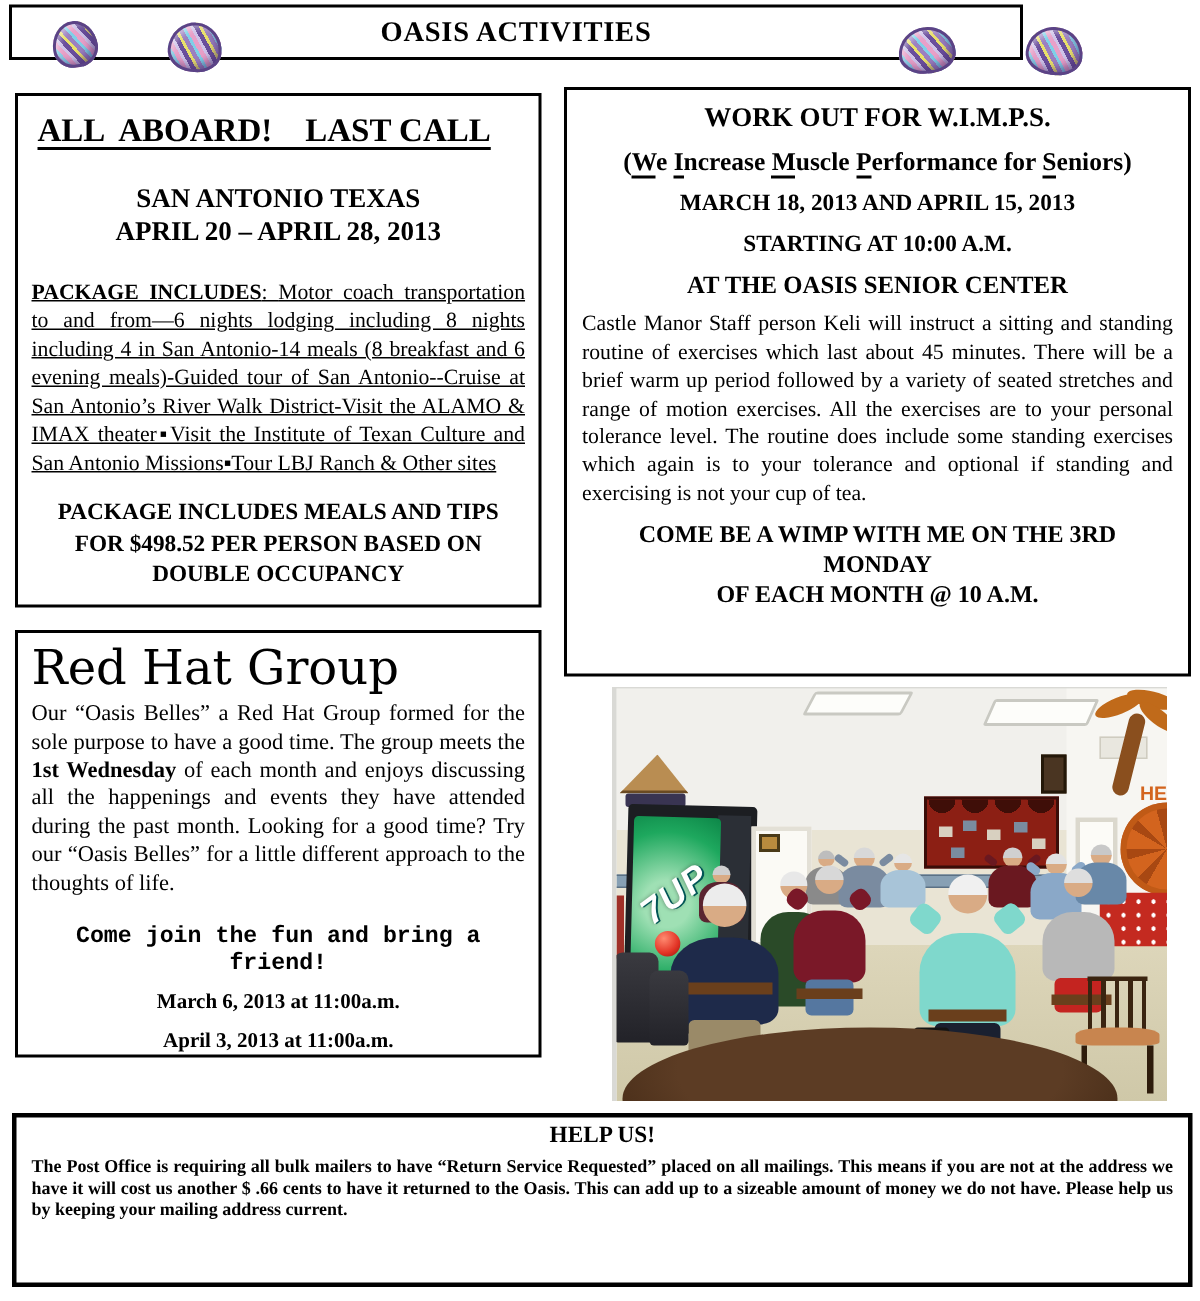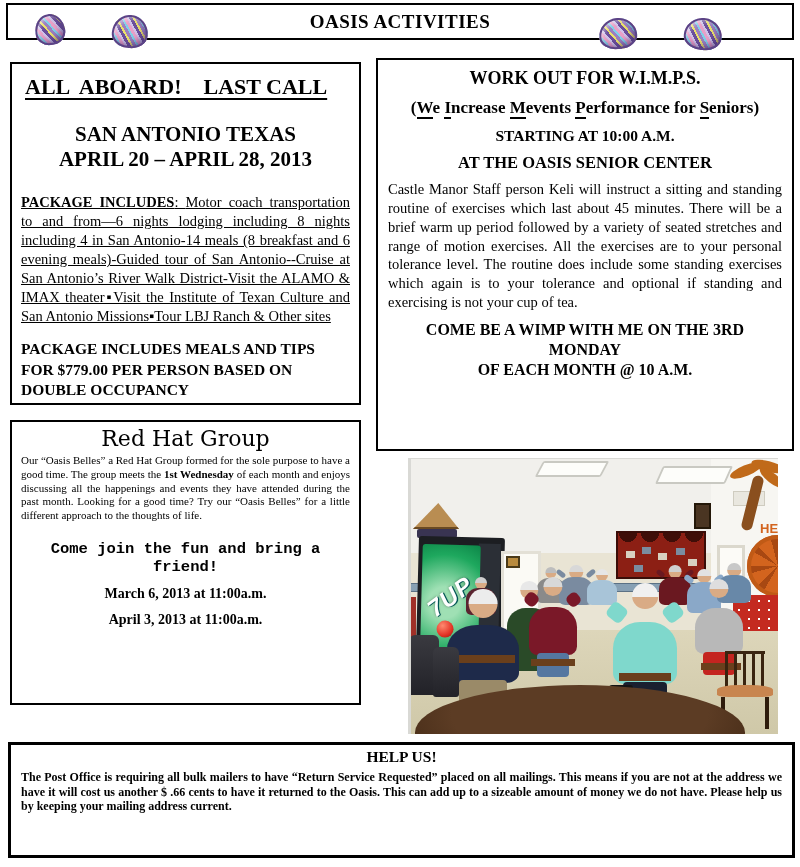--- a/index.html
+++ b/index.html
@@ -1,38 +1,38 @@
 <!DOCTYPE html>
 <html><head>
 <meta charset="utf-8">
 <style>
   html,body{margin:0;padding:0;}
   body{width:800px;height:867px;background:#ffffff;font-family:"Liberation Serif",serif;color:#000;}
   .page{position:relative;width:800px;height:867px;background:#fff;overflow:hidden;}
   .box{position:absolute;border:2px solid #000;background:#fff;box-sizing:border-box;}
   
-  .hdr{left:6px;top:3px;width:788px;height:37px;border-width:2px;}
+  .hdr{left:6px;top:3px;width:676px;height:37px;border-width:2px;}
   .hdr-title{position:absolute;left:0;right:0;top:6px;text-align:center;font-size:19px;font-weight:bold;letter-spacing:.5px;}
   .egg{position:absolute;border-radius:50% 50% 46% 46%/58% 58% 42% 42%;
        background:
         repeating-linear-gradient(55deg,#6a4e9c 0 3px,#e9e06a 3px 5px,#9b7fc0 5px 8px,#7fd0e8 8px 10px,#e8a0c8 10px 13px,#cfc3e8 13px 15px);
        box-shadow:inset 0 0 0 2px #5b4386, inset -4px -4px 6px rgba(60,40,100,.55), inset 3px 3px 4px rgba(255,255,255,.5);}
   .egg.e1{left:27px;top:9px;width:30px;height:31px;transform:rotate(-8deg);}
   .egg.e2{left:104px;top:10px;width:36px;height:33px;transform:rotate(6deg);}
   .egg.e3{left:591px;top:13px;width:38px;height:31px;transform:rotate(-6deg);}
   .egg.e4{left:676px;top:13px;width:38px;height:32px;transform:rotate(7deg);}
   
   .trip{left:10px;top:62px;width:351px;height:343px;padding:8px 9px;}
   .trip-head{font-size:22px;font-weight:bold;text-decoration:underline;text-decoration-thickness:2px;text-underline-offset:4px;white-space:pre;margin:2px 0 0 4px;}
-  .trip-dest{text-align:center;font-weight:bold;font-size:21px;line-height:1.2;margin-top:22px;}
+  .trip-dest{text-align:center;font-weight:bold;font-size:18px;line-height:1.2;margin-top:22px;}
   .trip-para{font-size:14.5px;text-align:justify;line-height:1.31;margin-top:21px;text-decoration:underline;}
-  .trip-price{font-weight:bold;font-size:15.5px;line-height:1.32;margin-top:13px;}
+  .trip-price{text-align:center;font-weight:bold;font-size:15.5px;line-height:1.32;margin-top:13px;}
   .redhat{left:10px;top:420px;width:351px;height:285px;padding:2px 9px;}
-  .rh-title{text-align:center;font-family:"DejaVu Serif",serif;font-weight:normal;font-size:22px;margin-top:2px;}
-  .rh-para{font-size:11px;text-align:justify;line-height:1.25;margin-top:3px;}
+  .rh-title{text-align:left;font-family:"DejaVu Serif",serif;font-weight:normal;font-size:32px;margin-top:2px;}
+  .rh-para{font-size:15px;text-align:justify;line-height:1.25;margin-top:3px;}
   .rh-invite{text-align:center;font-weight:bold;font-size:15.5px;margin-top:17px;font-family:Liberation Mono, monospace;}
   .rh-date{text-align:center;font-weight:bold;font-size:14px;margin-top:10px;}
   
   .workout{left:376px;top:58px;width:418px;height:393px;padding:6px 10px;}
   .wo-title{text-align:center;font-weight:bold;font-size:18px;margin-top:2px;}
   .wo-acr{text-align:center;font-weight:bold;font-size:17px;margin-top:9px;}
   .wo-acr .u{border-bottom:2.5px solid #000;}
   .wo-line{text-align:center;font-weight:bold;font-size:15.5px;margin-top:9px;}
   .wo-loc{text-align:center;font-weight:bold;font-size:16.5px;margin-top:8px;}
   .wo-para{font-size:14.5px;text-align:justify;line-height:1.3;margin-top:7px;}
@@ -110,36 +110,37 @@
 
   <div class="box trip">
     <div class="trip-head">ALL  ABOARD!    LAST CALL</div>
     <div class="trip-dest">
       <div>SAN ANTONIO TEXAS</div>
       <div>APRIL 20 – APRIL 28, 2013</div>
     </div>
     <div class="trip-para"><b>PACKAGE  INCLUDES</b><span>: </span><span>Motor coach transportation to and from—6 nights lodging including 8 nights including 4 in San Antonio-14 meals (8 breakfast and 6 evening meals)-Guided tour of San Antonio--Cruise at San Antonio’s River Walk District-Visit the ALAMO &amp; IMAX theater▪Visit the Institute of Texan Culture and San Antonio Missions▪Tour LBJ Ranch &amp; Other sites</span></div>
     <div class="trip-price">
       <div>PACKAGE INCLUDES MEALS AND TIPS</div>
-      <div>FOR $779.00 PER PERSON BASED ON</div>
+      <div>FOR $498.52 PER PERSON BASED ON</div>
       <div>DOUBLE OCCUPANCY</div>
     </div>
   </div>
 
   <div class="box redhat">
     <div class="rh-title">Red Hat Group</div>
     <div class="rh-para"><span>Our “Oasis Belles” a Red Hat Group formed for the sole purpose to have a good time.  The group meets the </span><b>1st Wednesday</b><span> of each month and  enjoys discussing all the happenings and events they have attended during the past month.  Looking for a good time?  Try our “Oasis Belles” for a little different approach to the thoughts of life.</span></div>
     <div class="rh-invite">Come join the fun  and bring a friend!</div>
     <div class="rh-date">March 6, 2013 at 11:00a.m.</div>
     <div class="rh-date">April 3, 2013 at 11:00a.m.</div>
   </div>
 
   <div class="box workout">
     <div class="wo-title">WORK OUT FOR W.I.M.P.S.</div>
-    <div class="wo-acr"><span>(</span><span class="u">W</span><span>e </span><span class="u">I</span><span>ncrease </span><span class="u">M</span><span>events </span><span class="u">P</span><span>erformance for </span><span class="u">S</span><span>eniors)</span></div>
+    <div class="wo-acr"><span>(</span><span class="u">W</span><span>e </span><span class="u">I</span><span>ncrease </span><span class="u">M</span><span>uscle </span><span class="u">P</span><span>erformance for </span><span class="u">S</span><span>eniors)</span></div>
+    <div class="wo-line">MARCH 18, 2013 AND APRIL 15, 2013</div>
     <div class="wo-line">STARTING AT 10:00 A.M.</div>
     <div class="wo-loc">AT THE OASIS SENIOR CENTER</div>
     <div class="wo-para">Castle Manor Staff person Keli will instruct a sitting and standing routine of exercises which last about 45 minutes. There will be a brief warm up period followed by a variety of seated stretches and range of motion exercises. All the exercises are to your personal tolerance level. The routine does include some standing exercises which again is to your tolerance and optional if standing and exercising is not your cup of tea.</div>
     <div class="wo-call">
       <div>COME BE A WIMP WITH ME ON THE 3RD MONDAY</div>
       <div>OF EACH MONTH @ 10 A.M.</div>
     </div>
   </div>
 
   <div class="photo">

